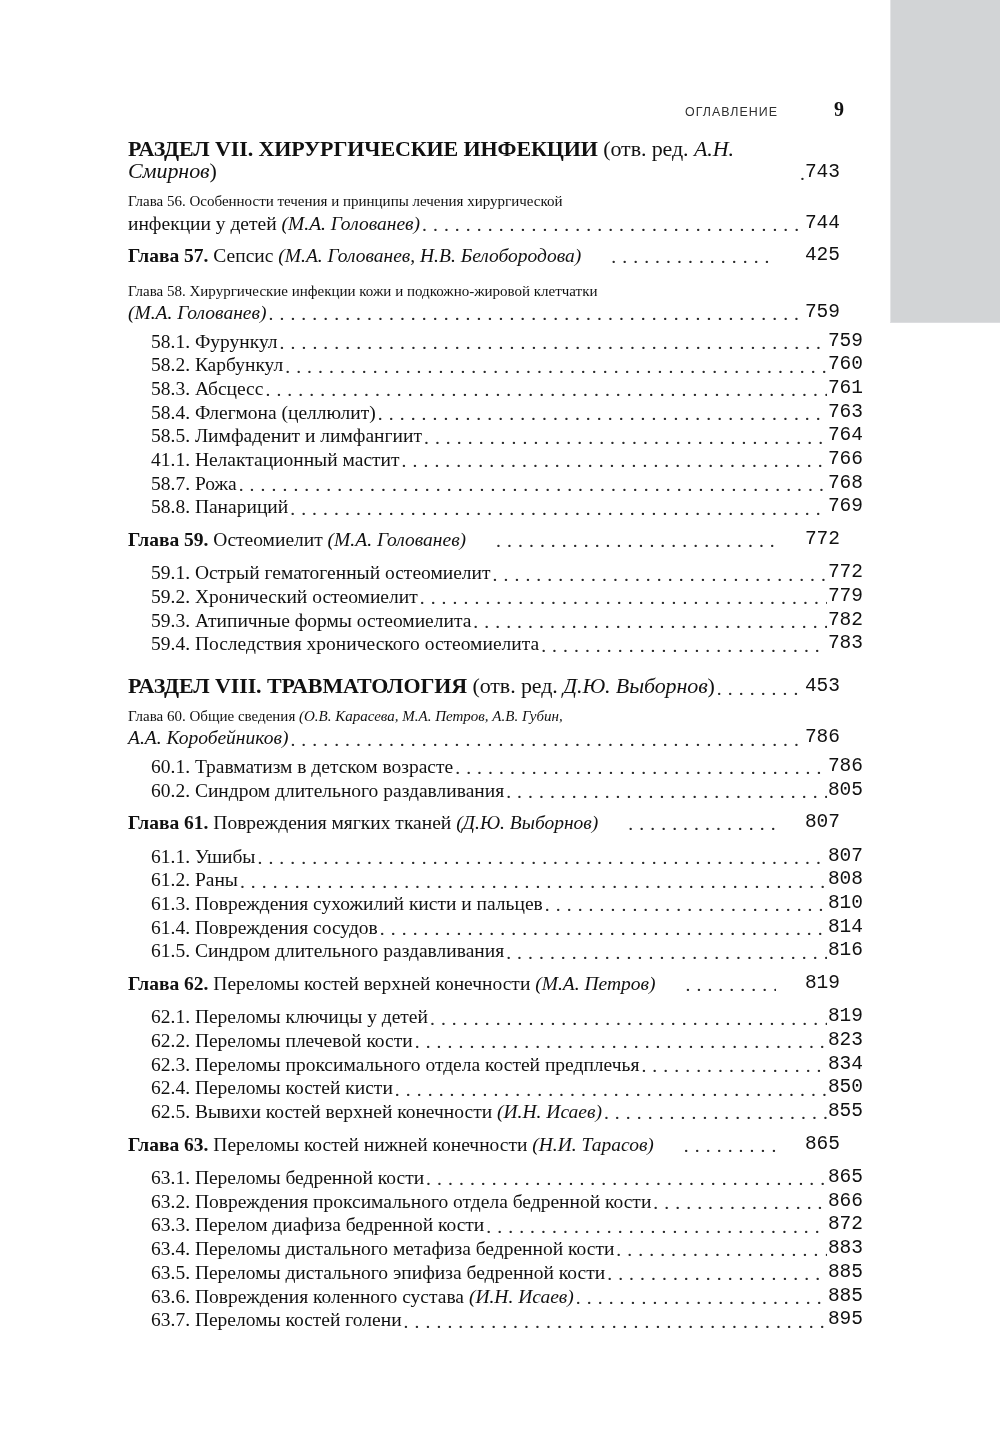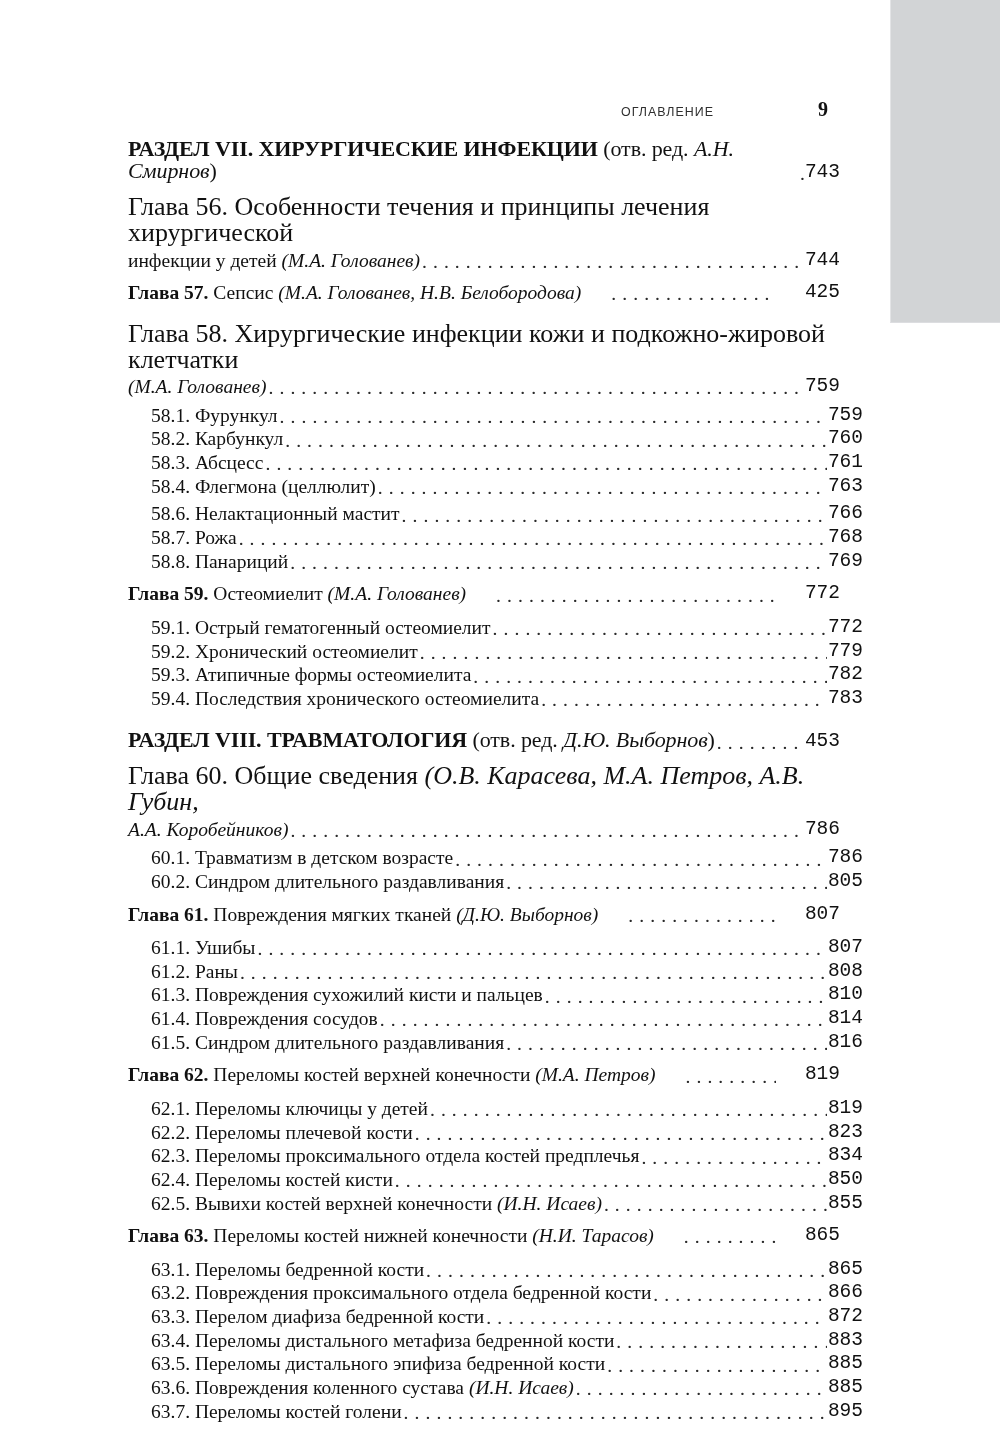--- a/index.html
+++ b/index.html
@@ -30,27 +30,26 @@
     height: 322px;
     background: #d2d4d6;
     border-left: 1px solid #e3e4e6;
     border-bottom: 1px solid #dcdde0;
   }
 
   
   .running-head {
     position: absolute;
     top: 98px;
-    left: 116px;
+    left: 132px;
     width: 712px;
     height: 22px;
     display: flex;
     align-items: baseline;
     justify-content: flex-end;
-    gap: 48px;
   }
   .running-head-title {
     font-family: "Liberation Sans", "DejaVu Sans", sans-serif;
     font-size: 13.5px;
     letter-spacing: 1.1px;
     color: #2e2e2e;
     transform: scaleX(0.92);
     transform-origin: right baseline;
     white-space: nowrap;
   }
@@ -140,21 +139,21 @@
   }
 
   
   .lvl-section {
     padding-left: 23px;
     margin-bottom: 0;
   }
 
   
   .wrap-line {
-    font-size: 26px;
+    font-size: 15px;
     line-height: 1.0;
   }
 
   
   .sp-1 { height: 6px; }     
   .sp-2 { height: 13px; }    
   .sp-3 { height: 9px; }     
   .sp-4 { height: 21px; }
   .line-gap { height: 4.2px; }   
   .wrap-gap { height: 4.5px; }   
@@ -224,23 +223,28 @@
           <span class="leader"></span>
           <span class="page-no">761</span>
         </div>
         <div class="line-gap"></div>
         <div class="entry lvl-section">
           <span class="entry-text"><span>58.4.</span> Флегмона (целлюлит)</span>
           <span class="leader"></span>
           <span class="page-no">763</span>
         </div>
         <div class="line-gap"></div>
-        <div class="line-gap"></div>
-        <div class="entry lvl-section">
-          <span class="entry-text"><span>58.6.</span> Нелактационный мастит</span>
+        <div class="entry lvl-section">
+          <span class="entry-text"><span>58.5.</span> Лимфаденит и лимфангиит</span>
+          <span class="leader"></span>
+          <span class="page-no">764</span>
+        </div>
+        <div class="line-gap"></div>
+        <div class="entry lvl-section">
+          <span class="entry-text"><span>41.1.</span> Нелактационный мастит</span>
           <span class="leader"></span>
           <span class="page-no">766</span>
         </div>
         <div class="line-gap"></div>
         <div class="entry lvl-section">
           <span class="entry-text"><span>58.7.</span> Рожа</span>
           <span class="leader"></span>
           <span class="page-no">768</span>
         </div>
         <div class="line-gap"></div>

